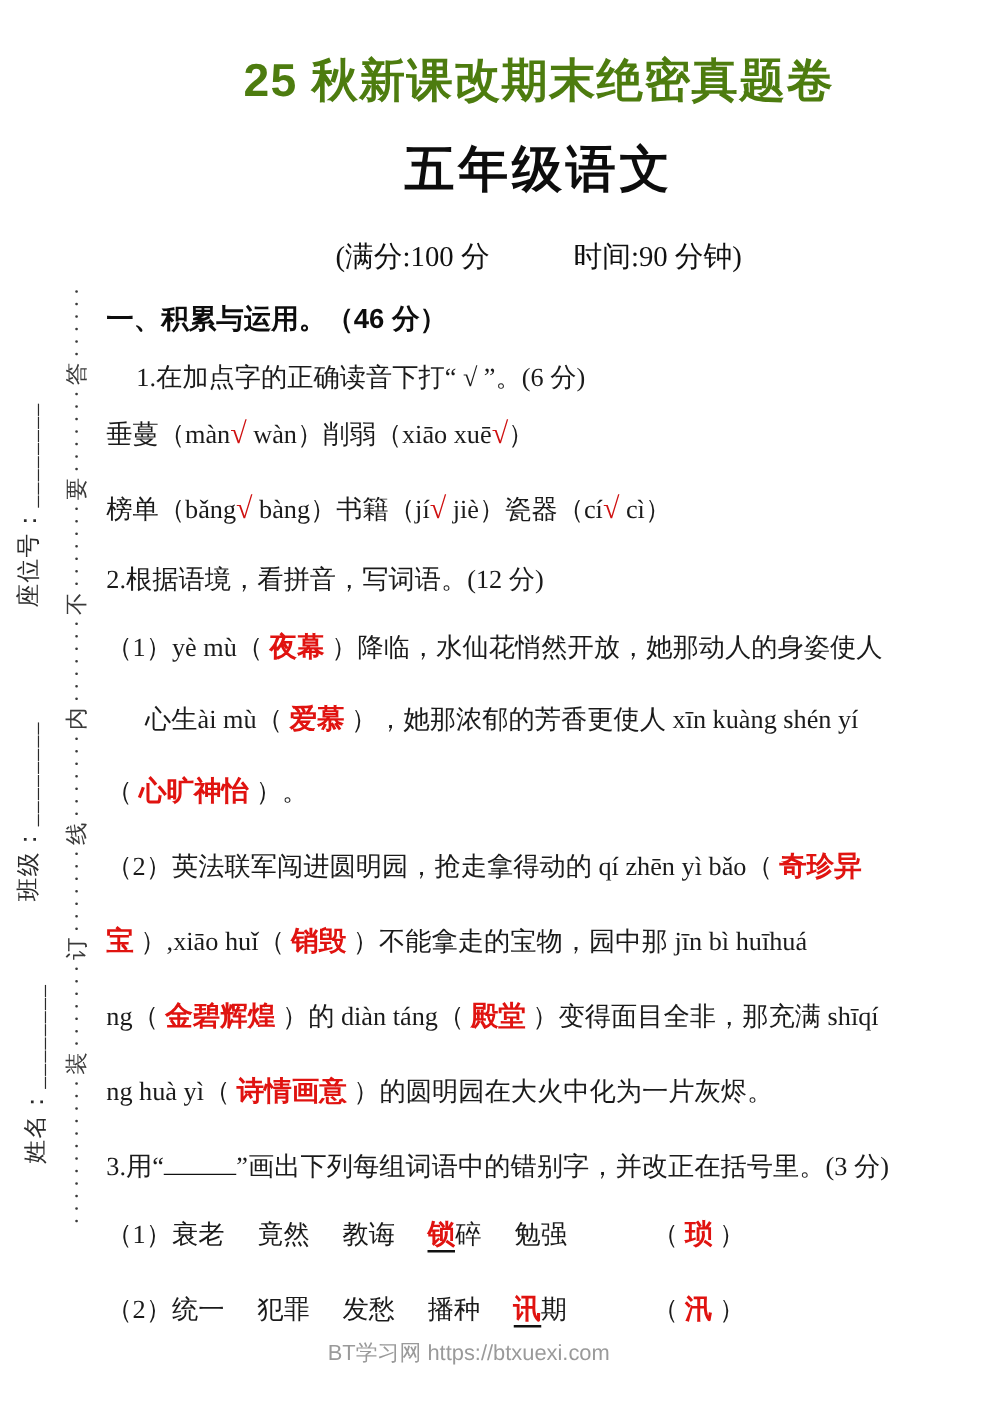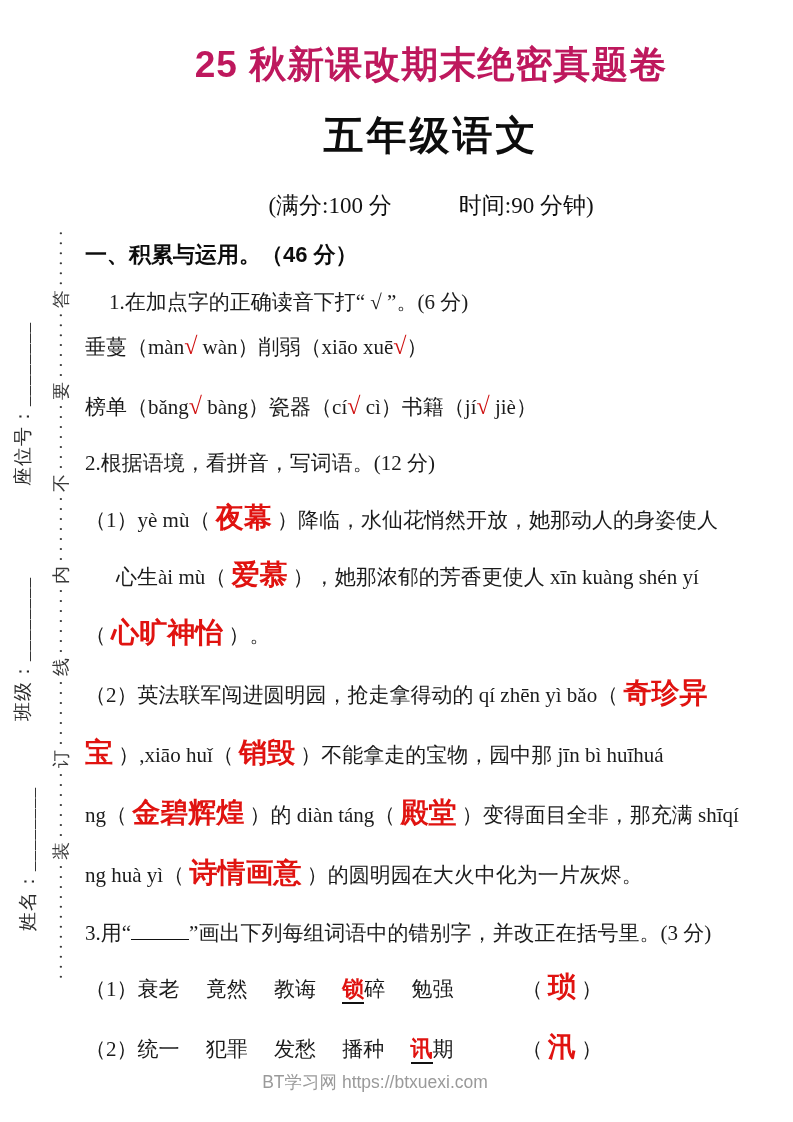--- a/index.html
+++ b/index.html
@@ -1,29 +1,29 @@
 <!DOCTYPE html>
 <html><head>
 <meta charset="utf-8">
 <style>
   html,body{margin:0;padding:0;background:#ffffff;}
   .page{position:relative;width:793px;height:1122px;background:#ffffff;overflow:hidden;
         font-family:"Liberation Serif","DejaVu Serif",serif;color:#1b1b1b;}
   .content{position:absolute;left:85px;top:0;width:692px;}
   .abs{position:absolute;left:0;right:0;}
   .title1{font-family:"Liberation Sans","DejaVu Sans",sans-serif;font-weight:bold;
-          font-size:37px;text-align:center;letter-spacing:1px;color:#be185d;}
+          font-size:37px;text-align:center;letter-spacing:1px;color:#4d7c0f;}
   .title2{font-family:Liberation Sans, sans-serif;font-weight:bold;
           font-size:40px;text-align:center;letter-spacing:3px;color:#0d0d0d;}
   .meta{display:flex;justify-content:center;gap:67px;font-size:23px;color:#111;}
   .section{font-family:"Liberation Sans","DejaVu Sans",sans-serif;font-weight:bold;
            font-size:22px;color:#0d0d0d;}
   .bodyline{font-size:21px;line-height:30px;white-space:nowrap;}
   .pinrow{display:flex;justify-content:flex-start;font-size:21px;white-space:nowrap;}
-  .seg-r{color:#e01310;font-weight:bold;font-family:"Liberation Sans","DejaVu Sans",sans-serif;font-size:28px;}
+  .seg-r{color:#e01310;font-weight:bold;font-family:"Liberation Sans","DejaVu Sans",sans-serif;font-size:22px;}
   .seg-c{color:#cf1111;font-weight:bold;font-size:24px;line-height:20px;}
   .seg-u{color:#e01310;font-weight:bold;font-family:"Liberation Sans","DejaVu Sans",sans-serif;
          font-size:22px;border-bottom:2px solid #111;padding-bottom:1px;}
   .seg-blank{display:inline-block;width:58px;height:0.95em;border-bottom:1.6px solid #111;}
   .rot{position:absolute;transform:rotate(-90deg);transform-origin:center center;
        white-space:nowrap;color:#2e2e2e;}
   .binding{width:830px;height:22px;left:-355px;top:592px;font-size:18px;
            letter-spacing:4px;text-align:center;color:#3a3a3a;}
   .mlabel{height:24px;font-size:19px;letter-spacing:1px;color:#2a2a2a;}
   .seat{width:210px;left:-83px;top:369px;}
@@ -54,22 +54,22 @@
     <div class="abs section" style="top:240px;">一、积累与运用。（46 分）</div>
 
     <div class="abs bodyline" style="top:287px;margin-left:24px;">1.在加点字的正确读音下打“ √ ”。(6 分)</div>
 
     <div class="abs pinrow" style="top:333px;">
       <span><span>垂蔓（màn</span><span class="seg-c">√</span><span> wàn）</span></span>
       <span><span>削弱（xiāo  xuē</span><span class="seg-c">√</span><span>）</span></span>
     </div>
     <div class="abs pinrow" style="top:393px;">
       <span><span>榜单（bǎng</span><span class="seg-c">√</span><span>  bàng）</span></span>
+      <span><span>书籍（jí</span><span class="seg-c">√</span><span>  jiè）</span></span>
       <span><span>瓷器（cí</span><span class="seg-c">√</span><span>  cì）</span></span>
-      <span><span>书籍（jí</span><span class="seg-c">√</span><span>  jiè）</span></span>
     </div>
 
     <div class="abs bodyline" style="top:448px;">2.根据语境，看拼音，写词语。(12 分)</div>
     <div class="abs bodyline" style="top:503px;"><span>（1）yè mù（ </span><span class="seg-r">夜幕</span><span> ）降临，水仙花悄然开放，她那动人的身姿使人</span></div>
     <div class="abs bodyline" style="top:560px;margin-left:31px;"><span>心生ài mù（ </span><span class="seg-r">爱慕</span><span> ），她那浓郁的芳香更使人 xīn kuàng shén yí</span></div>
     <div class="abs bodyline" style="top:618px;"><span>（ </span><span class="seg-r">心旷神怡</span><span> ）。</span></div>
     <div class="abs bodyline" style="top:678px;"><span>（2）英法联军闯进圆明园，抢走拿得动的 qí zhēn yì bǎo（ </span><span class="seg-r">奇珍异</span></div>
     <div class="abs bodyline" style="top:738px;"><span class="seg-r">宝</span><span> ）,xiāo huǐ（ </span><span class="seg-r">销毁</span><span> ）不能拿走的宝物，园中那 jīn bì huīhuá</span></div>
     <div class="abs bodyline" style="top:798px;"><span>ng（ </span><span class="seg-r">金碧辉煌</span><span> ）的 diàn táng（ </span><span class="seg-r">殿堂</span><span>  ）变得面目全非，那充满 shīqí</span></div>
     <div class="abs bodyline" style="top:858px;"><span>ng huà yì（ </span><span class="seg-r">诗情画意</span><span> ）的圆明园在大火中化为一片灰烬。</span></div>

